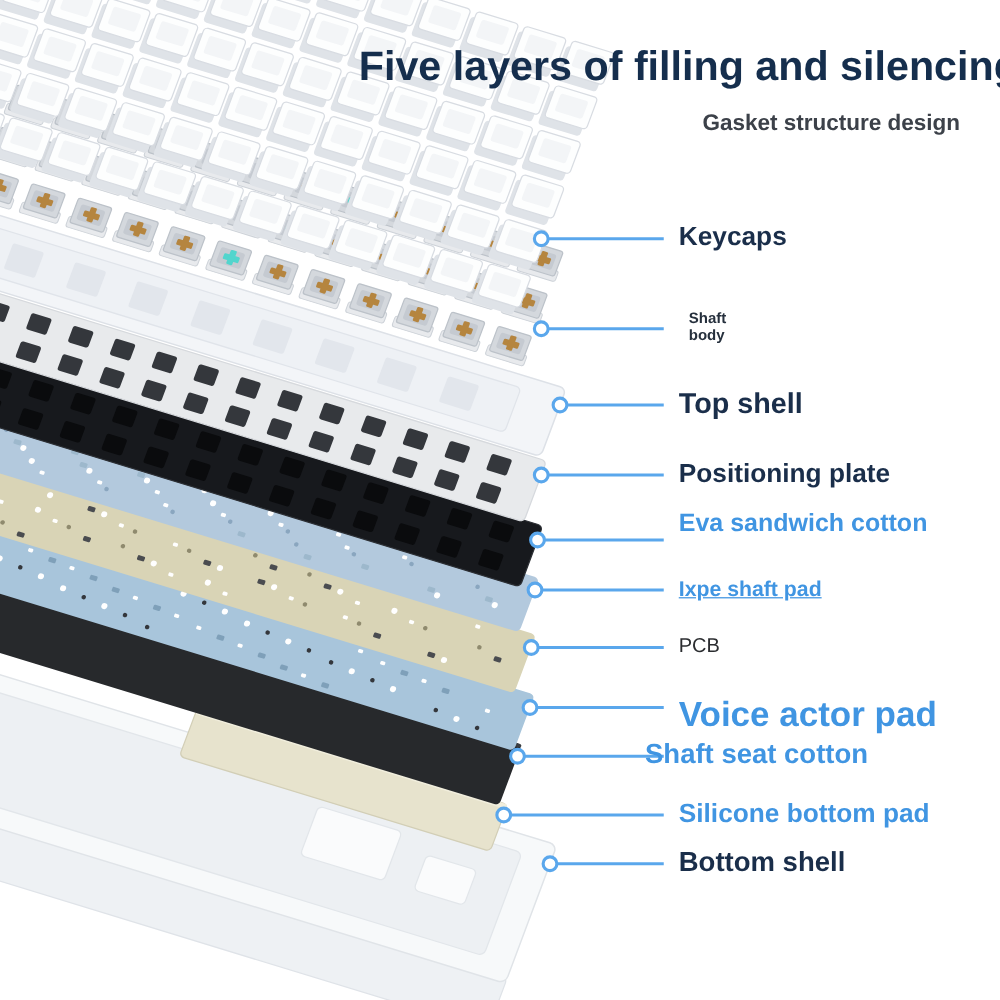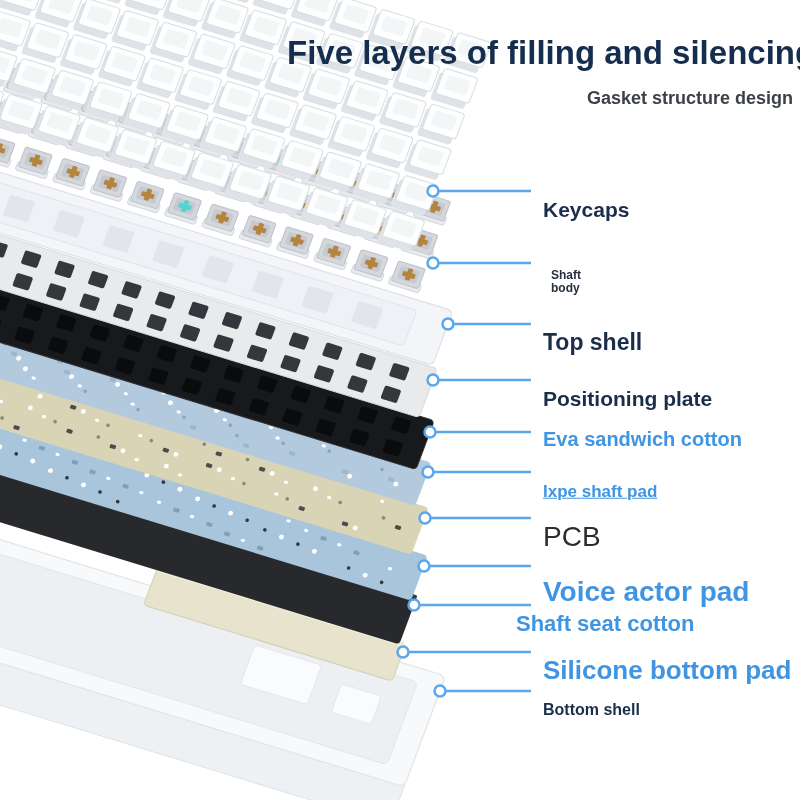--- a/index.html
+++ b/index.html
@@ -7,25 +7,25 @@
     position:relative;width:800px;height:800px;overflow:hidden;background:#ffffff;
     font-family:"Liberation Sans",sans-serif;
   }
   #exploded{position:absolute;left:0;top:0;}
   .title{
     position:absolute;left:287px;top:34px;width:470px;
     font-size:33px;font-weight:bold;color:#152e4d;letter-spacing:0px;white-space:nowrap;
   }
   .subtitle{
     position:absolute;left:0;top:88px;width:768px;text-align:right;
-    font-size:18px;font-weight:bold;color:#3c4149;white-space:nowrap;padding-left:25px;
+    font-size:18px;font-weight:bold;color:#3c4149;white-space:nowrap;
   }
   .callout-label{
     position:absolute;left:543px;transform:translateY(-54%);
-    white-space:pre-line;line-height:1.12;font-weight:bold;margin-top:20px;
+    white-space:pre-line;line-height:1.12;font-weight:bold;
   }
   .lab-navy{color:#1a2e4a;}
   .lab-blue{color:#4095e2;}
   .lab-plain{color:#2b2d30;font-weight:normal;}
   .lab-small{color:#26303d;font-size:12px;line-height:1.1;}
 </style>
 </head>
 <body>
 
 <div id="stage">
@@ -856,19 +856,19 @@
   <div class="subtitle">Gasket structure design</div>
 
   <div id="labels">
       <div class="callout-label lab-navy" style="top: 191px; left: 543px; font-size: 21px;">Keycaps</div>
       <div class="callout-label lab-small" style="top: 263px; left: 551px;">Shaft
 body</div>
       <div class="callout-label lab-navy" style="top: 324px; left: 543px; font-size: 23px;">Top shell</div>
       <div class="callout-label lab-navy" style="top: 380px; left: 543px; font-size: 21px;">Positioning plate</div>
       <div class="callout-label lab-blue" style="top: 420px; left: 543px; font-size: 20px;">Eva sandwich cotton</div>
       <div class="callout-label lab-blue" style="top: 472px; left: 543px; font-size: 17px; text-decoration: underline;">Ixpe shaft pad</div>
-      <div class="callout-label lab-plain" style="top: 518px; left: 543px; font-size: 28px;">PCB</div>
+      <div class="callout-label lab-plain" style="top: 518px; left: 543px; font-size: 16px;">PCB</div>
       <div class="callout-label lab-blue" style="top: 573px; left: 543px; font-size: 28px;">Voice actor pad</div>
       <div class="callout-label lab-blue" style="top: 605px; left: 516px; font-size: 22px;">Shaft seat cotton</div>
-      <div class="callout-label lab-blue" style="top: 652px; left: 543px; font-size: 26px;">Silicone bottom pad</div>
-      <div class="callout-label lab-navy" style="top: 691px; left: 543px; font-size: 16px; text-align: right;">Bottom shell</div>
+      <div class="callout-label lab-blue" style="top: 652px; left: 543px; font-size: 21px;">Silicone bottom pad</div>
+      <div class="callout-label lab-navy" style="top: 691px; left: 543px; font-size: 22px; text-align: right;">Bottom shell</div>
     </div>
 </div>
 
 </body></html>

